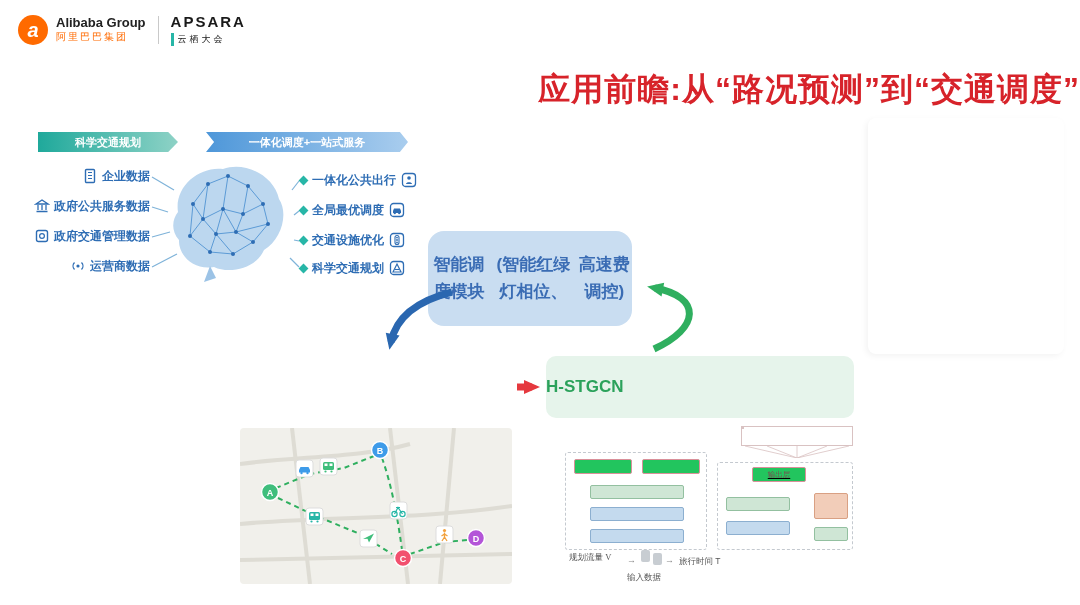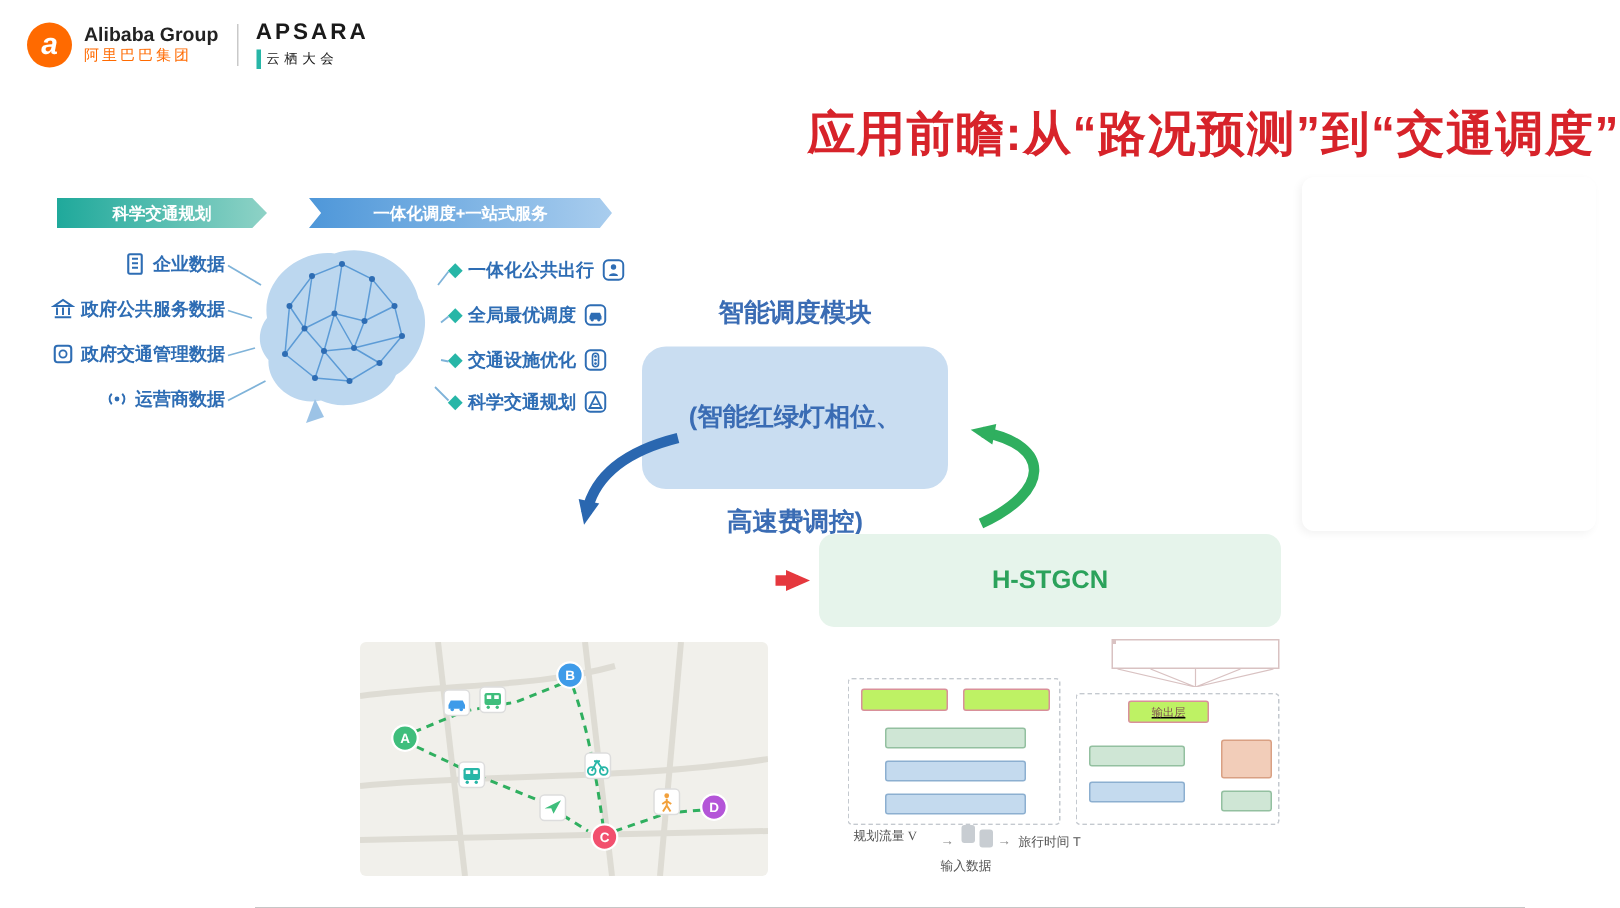--- a/index.html
+++ b/index.html
@@ -31,35 +31,35 @@
 
   
   .src-row { position:absolute; left:26px; width:124px; height:20px;
              display:flex; justify-content:flex-end; align-items:center; gap:4px; }
   .svc-row { position:absolute; left:300px; height:20px; display:flex; align-items:center; gap:5px; }
   .item-label { font-size:12px; font-weight:bold; color:#2e6db4; white-space:nowrap; }
   .mini-icon { width:16px; height:16px; flex:0 0 16px; display:inline-flex; }
   .svc-diamond { width:7px; height:7px; background:#27b6a7; transform:rotate(45deg); flex:0 0 7px; }
 
   
-  .flow-box { position:absolute; display:flex; flex-direction:column; justify-content:center;
-              align-items:center; font-weight:bold; text-align:center;gap:43px; }
+  .flow-box { position:absolute; display:flex; flex-direction:row; justify-content:space-between;
+              align-items:center; font-weight:bold; text-align:center; }
   .box-blue  { left:428px; top:231px; width:204px; height:95px; background:#c9ddf1; border-radius:16px;
                color:#3a6cb4; font-size:17px; line-height:1.55; }
   .box-red   { left:241px; top:356px; width:271px; height:62px; background:#f9d3d8; border-radius:10px;
                color:#e5383e; font-size:17px; line-height:1.6; }
   .box-green { left:546px; top:356px; width:308px; height:62px; background:#e6f4eb; border-radius:10px;
                color:#2ba25b; font-size:17px; line-height:1.6; }
 
   
   .arch { left:565px; top:424px; width:292px; height:168px; background:#fff; }
   .arch * { position:absolute; }
   .dashed-group { border:1px dashed #c4c9cf; border-radius:3px; }
   .fc { border-radius:2px; }
-  .fc-pink   { background:#bef264; border:1px solid #d9909a;text-decoration:underline; }
+  .fc-pink   { background:#22c55e; border:1px solid #d9909a;text-decoration:underline; }
   .fc-green  { background:#cfe6d5; border:1px solid #93c0a0; }
   .fc-blue   { background:#c4daee; border:1px solid #8cafd0; }
   .fc-salmon { background:#f2cdb9; border:1px solid #d9a083; }
   .fc-label  { position:static; font-size:7.5px; color:#7c4a50; width:100%; height:100%;
                display:flex; align-items:center; justify-content:center; }
   .arch-caption { font-size:8.5px; color:#555; white-space:nowrap; }
   .arch-arrow { font-size:9px; color:#888; }
   .fan-grid { display:grid; grid-template-columns:repeat(6,1fr); grid-template-rows:repeat(2,1fr);
               border:1px solid #d9c2c2; }
   .fan-grid i { border:0.5px solid #d9c2c2; }

